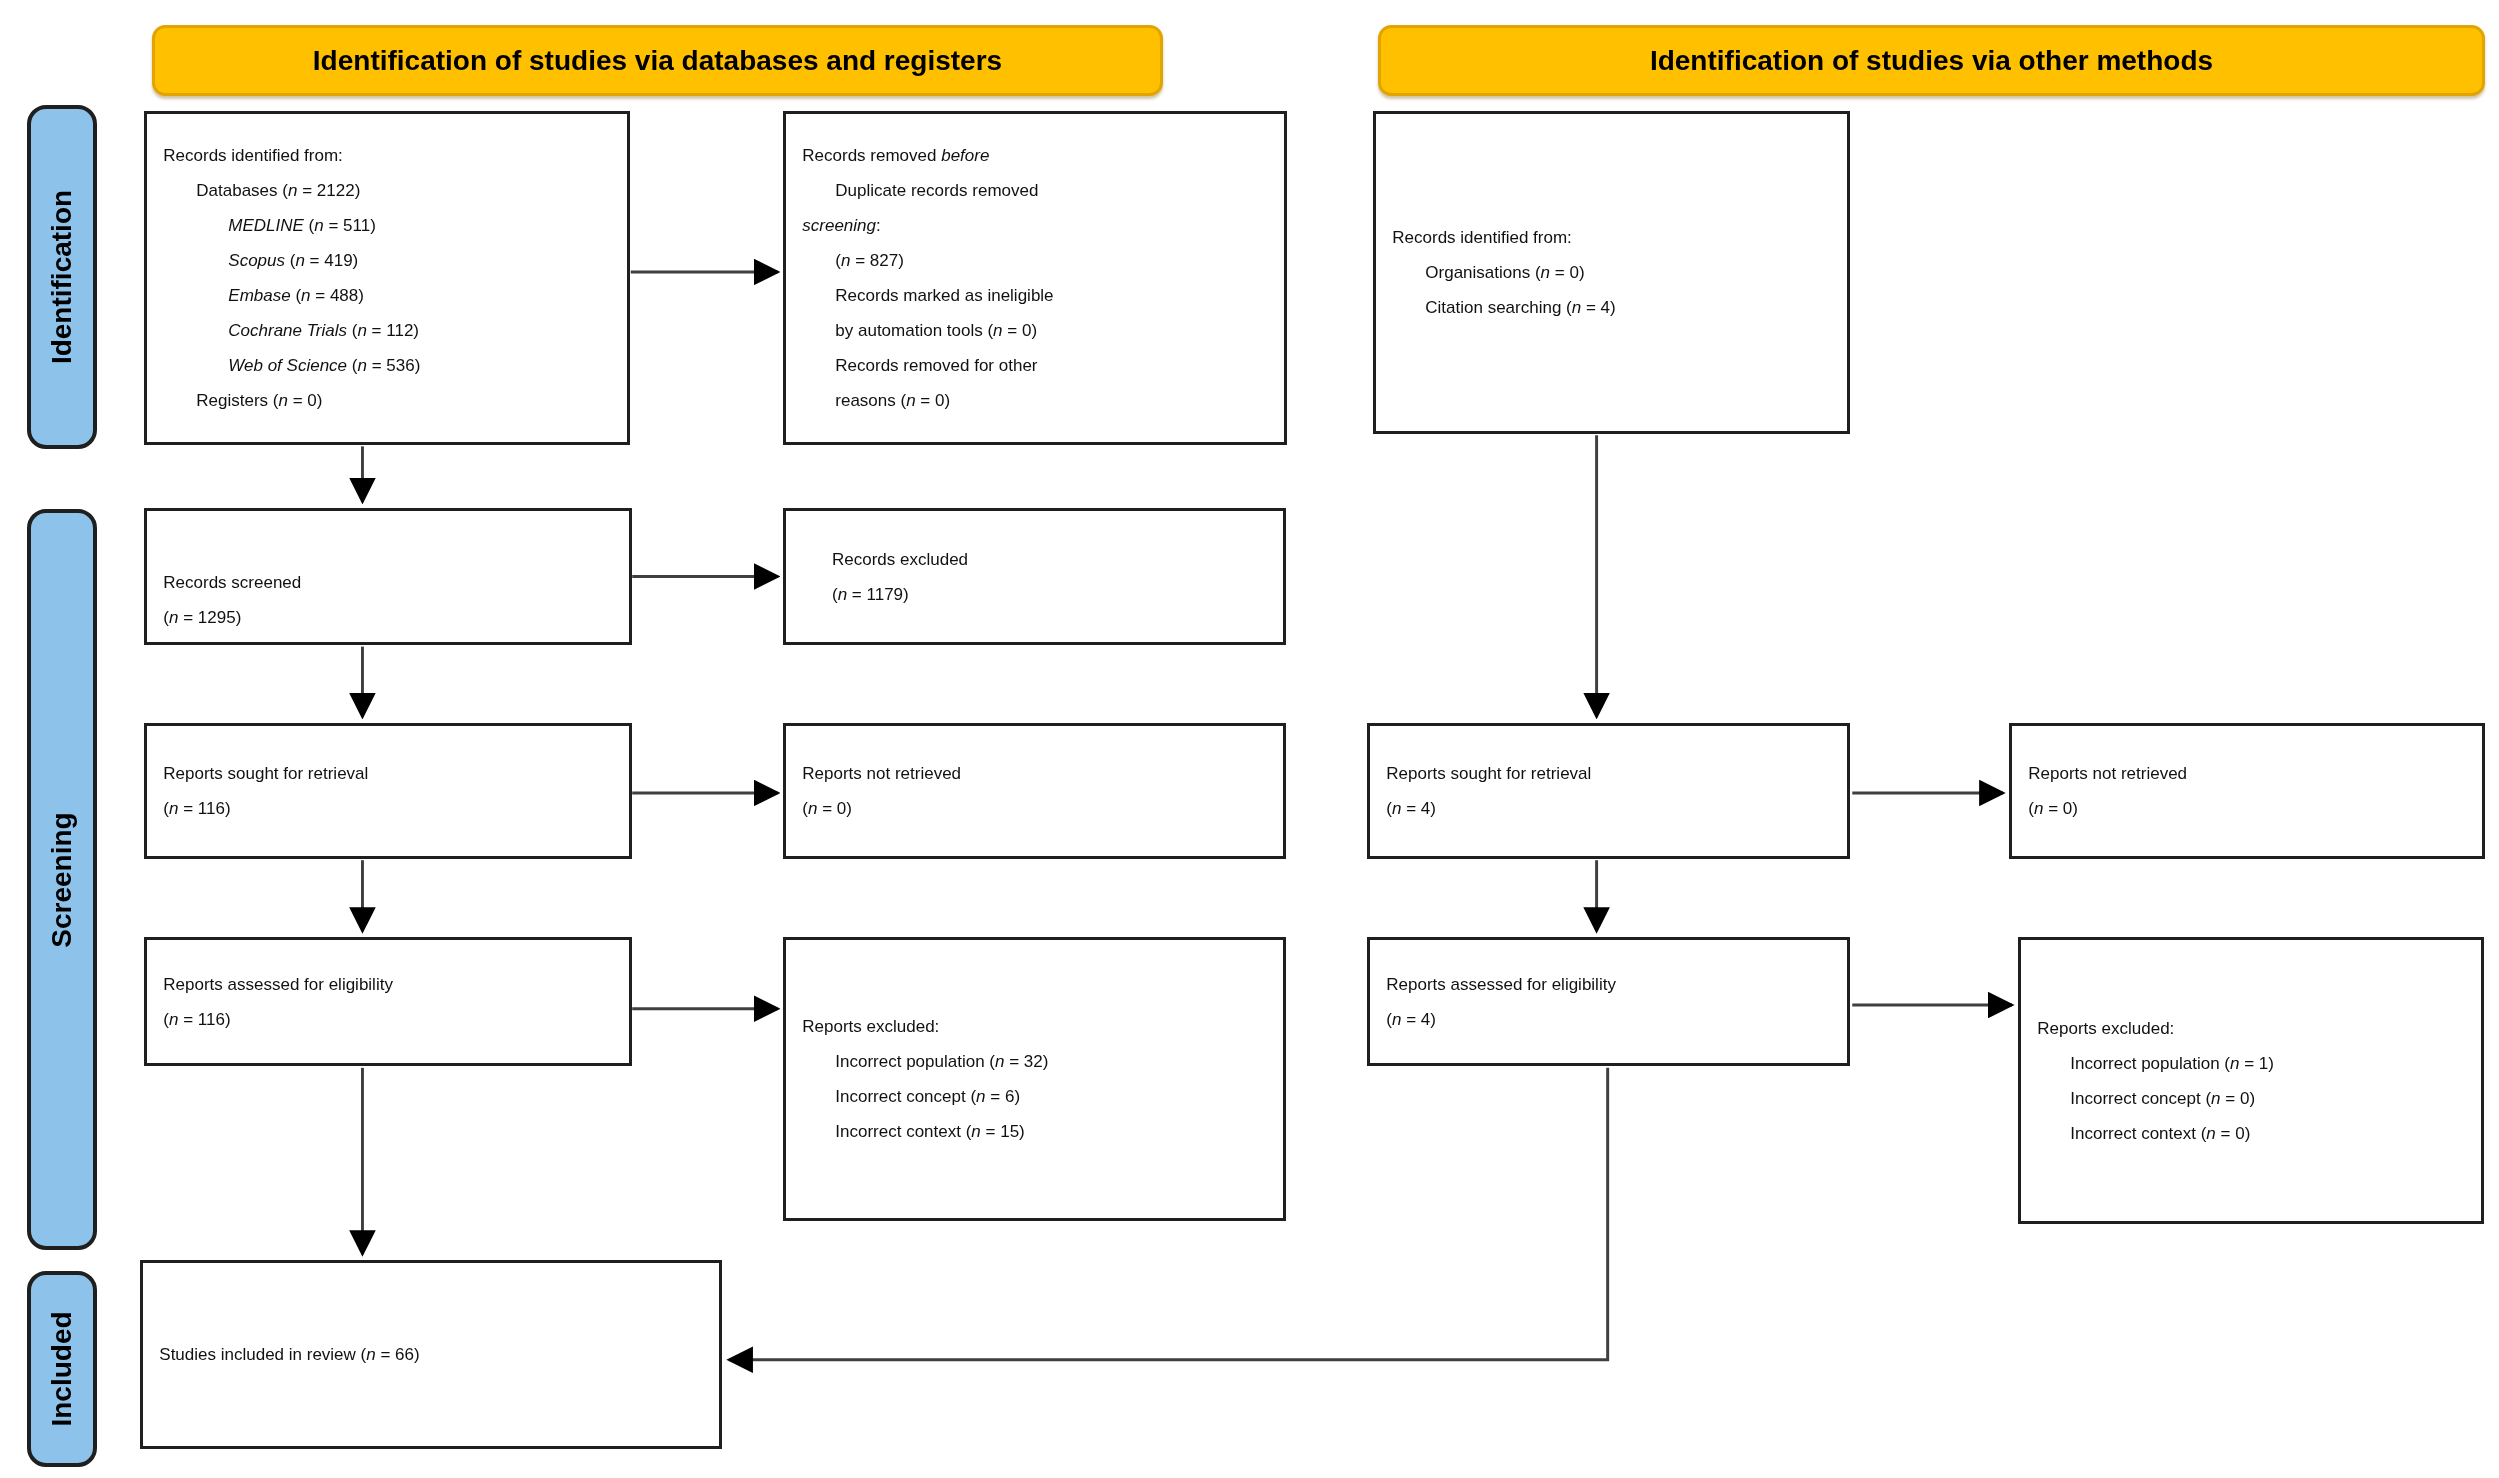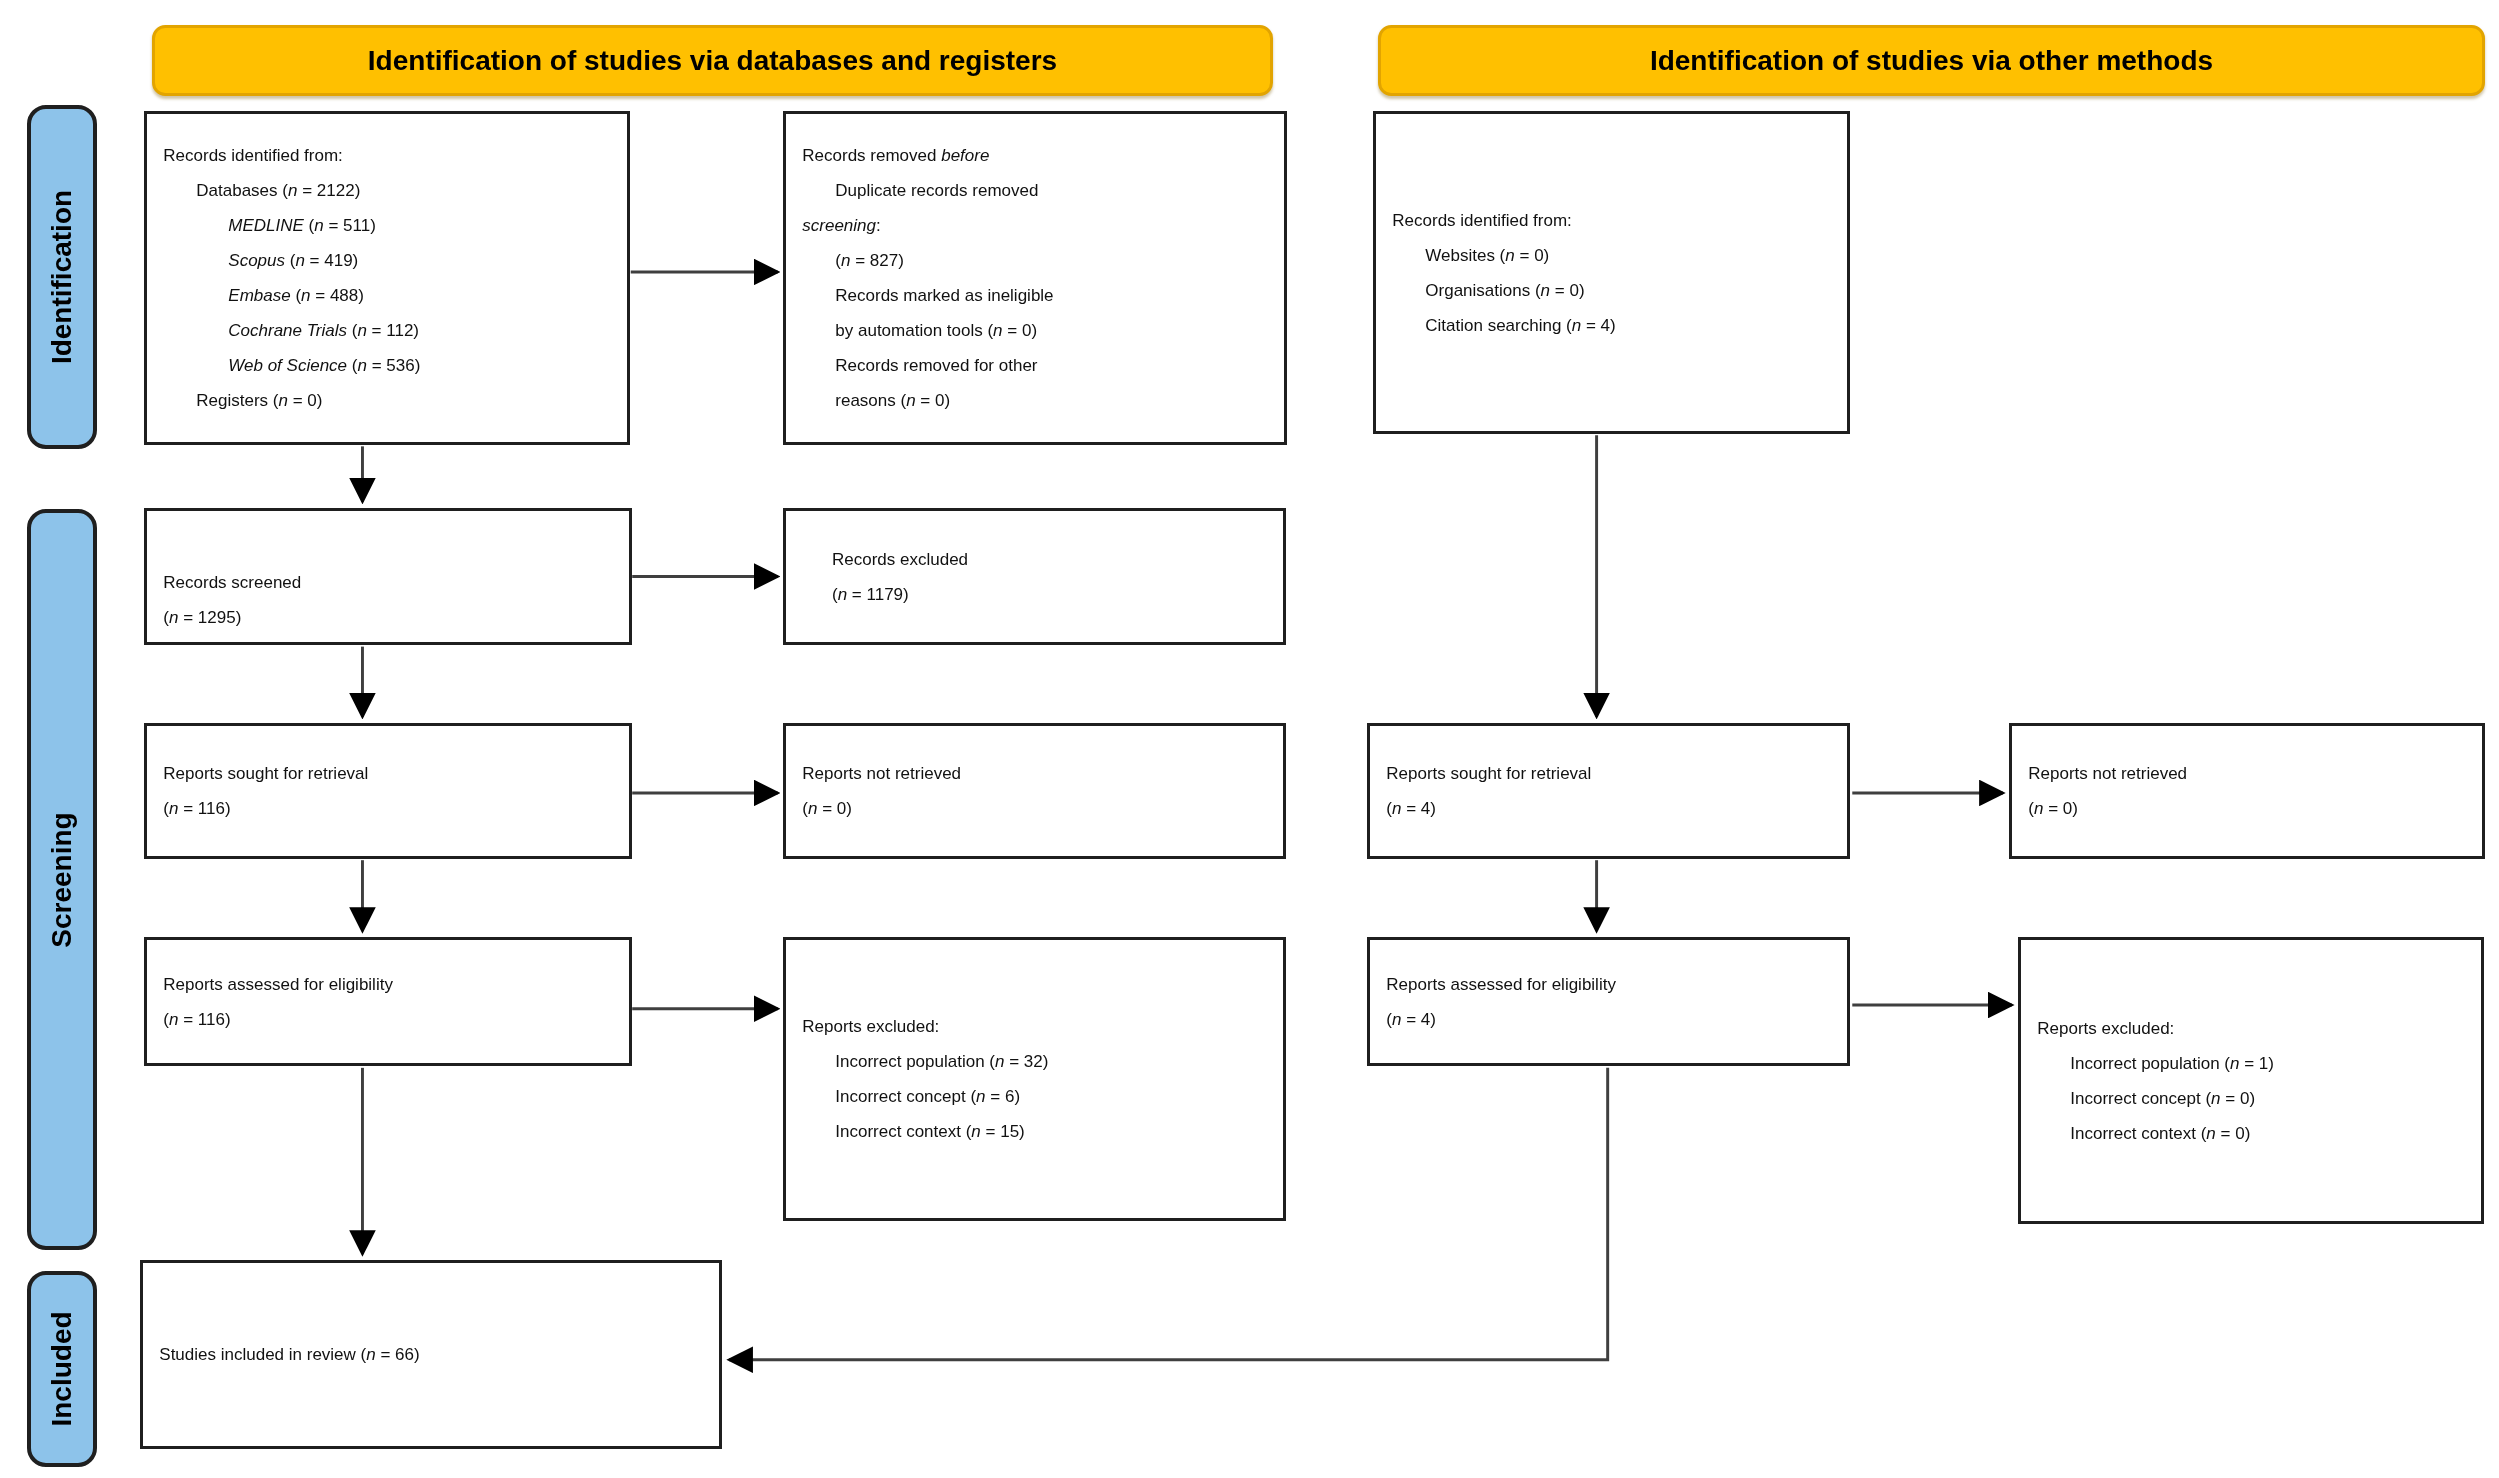--- a/index.html
+++ b/index.html
@@ -47,21 +47,21 @@
   .ind1{padding-left:33px;}
   .ind2{padding-left:65px;}
   .it{font-style:italic;}
   #arrows{position:absolute;left:0;top:0;pointer-events:none;}
 </style>
 </head>
 <body>
 
 <div id="canvas">
 
-  <div class="banner" style="left:152px;top:25px;width:1121px;height:71px;">Identification of studies via databases and registers</div>
+  <div class="banner" style="left:152px;top:25px;width:1011px;height:71px;">Identification of studies via databases and registers</div>
   <div class="banner" style="left:1378px;top:25px;width:1107px;height:71px;">Identification of studies via other methods</div>
 
   <div class="stage" style="left:27px;top:105px;width:70px;height:344px;">
     <span>Identification</span>
   </div>
   <div class="stage" style="left:27px;top:509px;width:70px;height:741px;">
     <span>Screening</span>
   </div>
   <div class="stage" style="left:27px;top:1271px;width:70px;height:196px;">
     <span>Included</span>
@@ -82,21 +82,20 @@
       <div class="tline ind1"><span>Duplicate records removed</span></div>
       <div class="tline ind0"><span class="it">screening</span><span>:</span></div>
       <div class="tline ind1"><span>(</span><span class="it">n</span><span> = 827)</span></div>
       <div class="tline ind1"><span>Records marked as ineligible</span></div>
       <div class="tline ind1"><span>by automation tools (</span><span class="it">n</span><span> = 0)</span></div>
       <div class="tline ind1"><span>Records removed for other</span></div>
       <div class="tline ind1"><span>reasons (</span><span class="it">n</span><span> = 0)</span></div>
     </div>
   <div class="box" style="left:1373px;top:111px;width:477px;height:323px;">
       <div class="tline ind0"><span>Records identified from:</span></div>
-      <div class="tline ind1"><span>Websites (</span><span class="it">n</span><span> = 0)</span></div>
       <div class="tline ind1"><span>Organisations (</span><span class="it">n</span><span> = 0)</span></div>
       <div class="tline ind1"><span>Citation searching (</span><span class="it">n</span><span> = 4)</span></div>
     </div>
 
   <div class="box" style="left:144px;top:508px;width:488px;height:137px;justify-content:flex-end;">
       <div class="tline ind0"><span>Records screened</span></div>
       <div class="tline ind0"><span>(</span><span class="it">n</span><span> = 1295)</span></div>
     </div>
   <div class="box" style="left:783px;top:508px;width:503px;height:137px;padding-left:46px;">
       <div class="tline ind0"><span>Records excluded</span></div>

